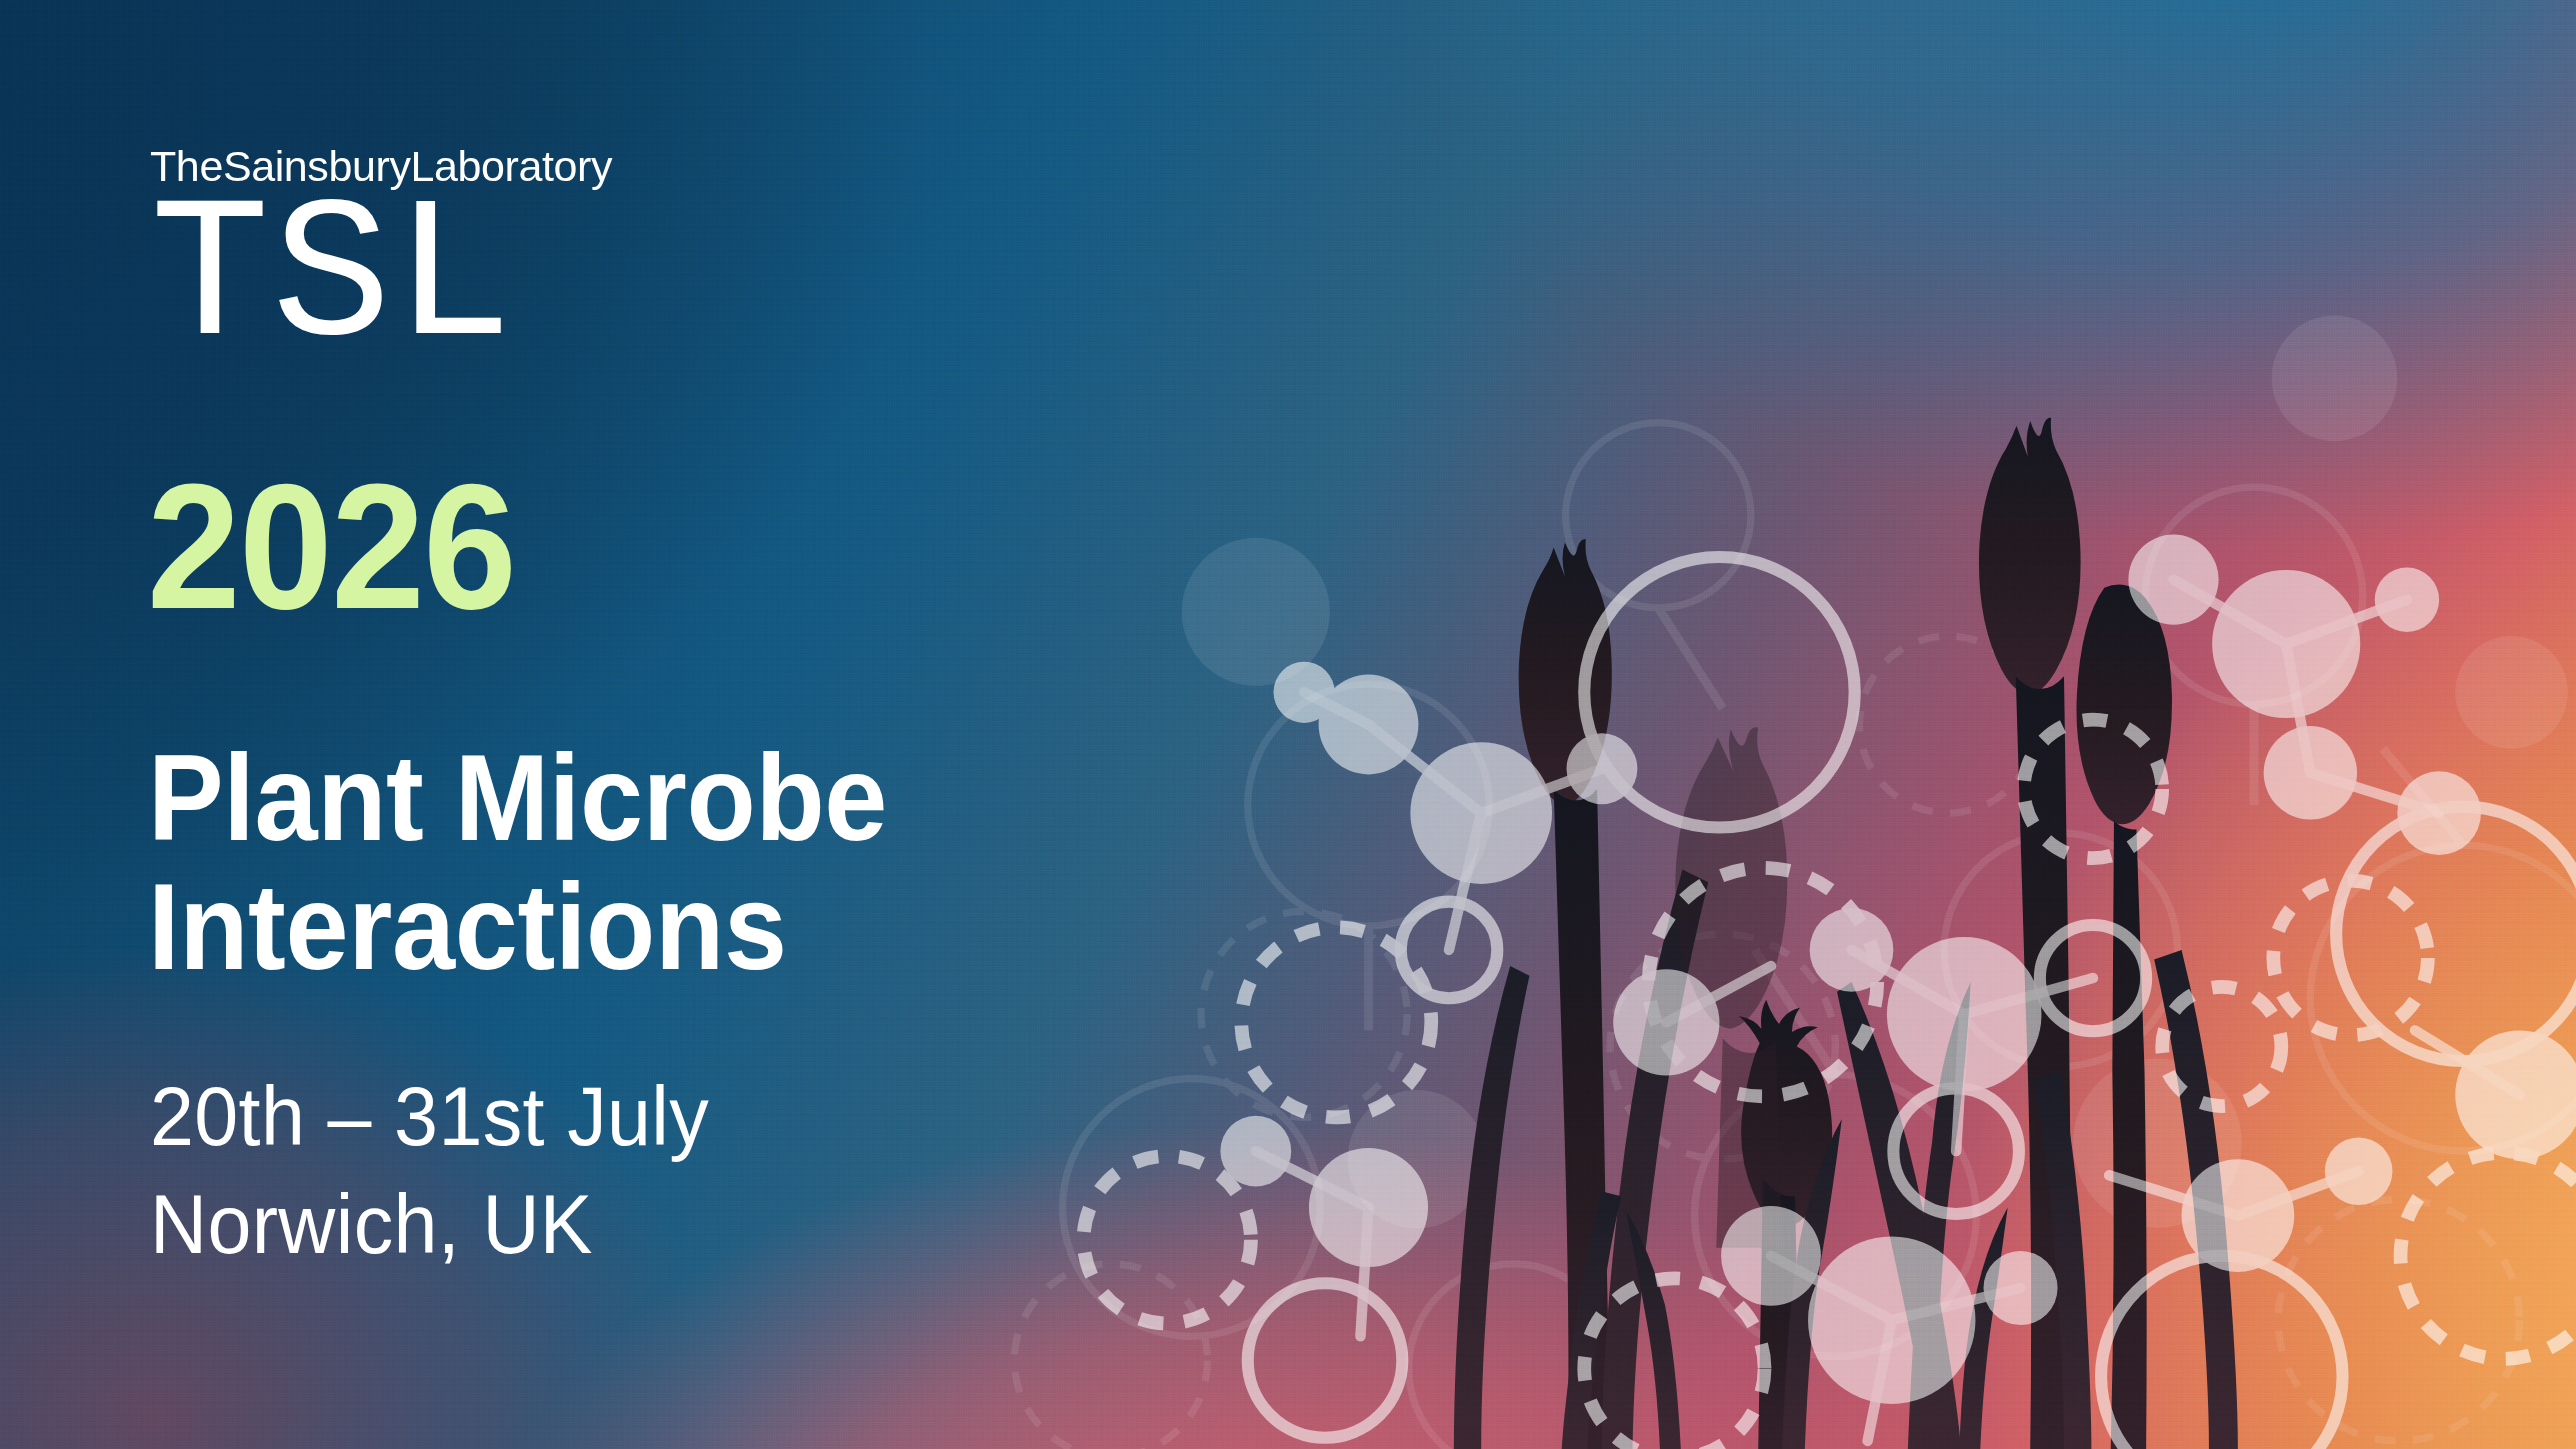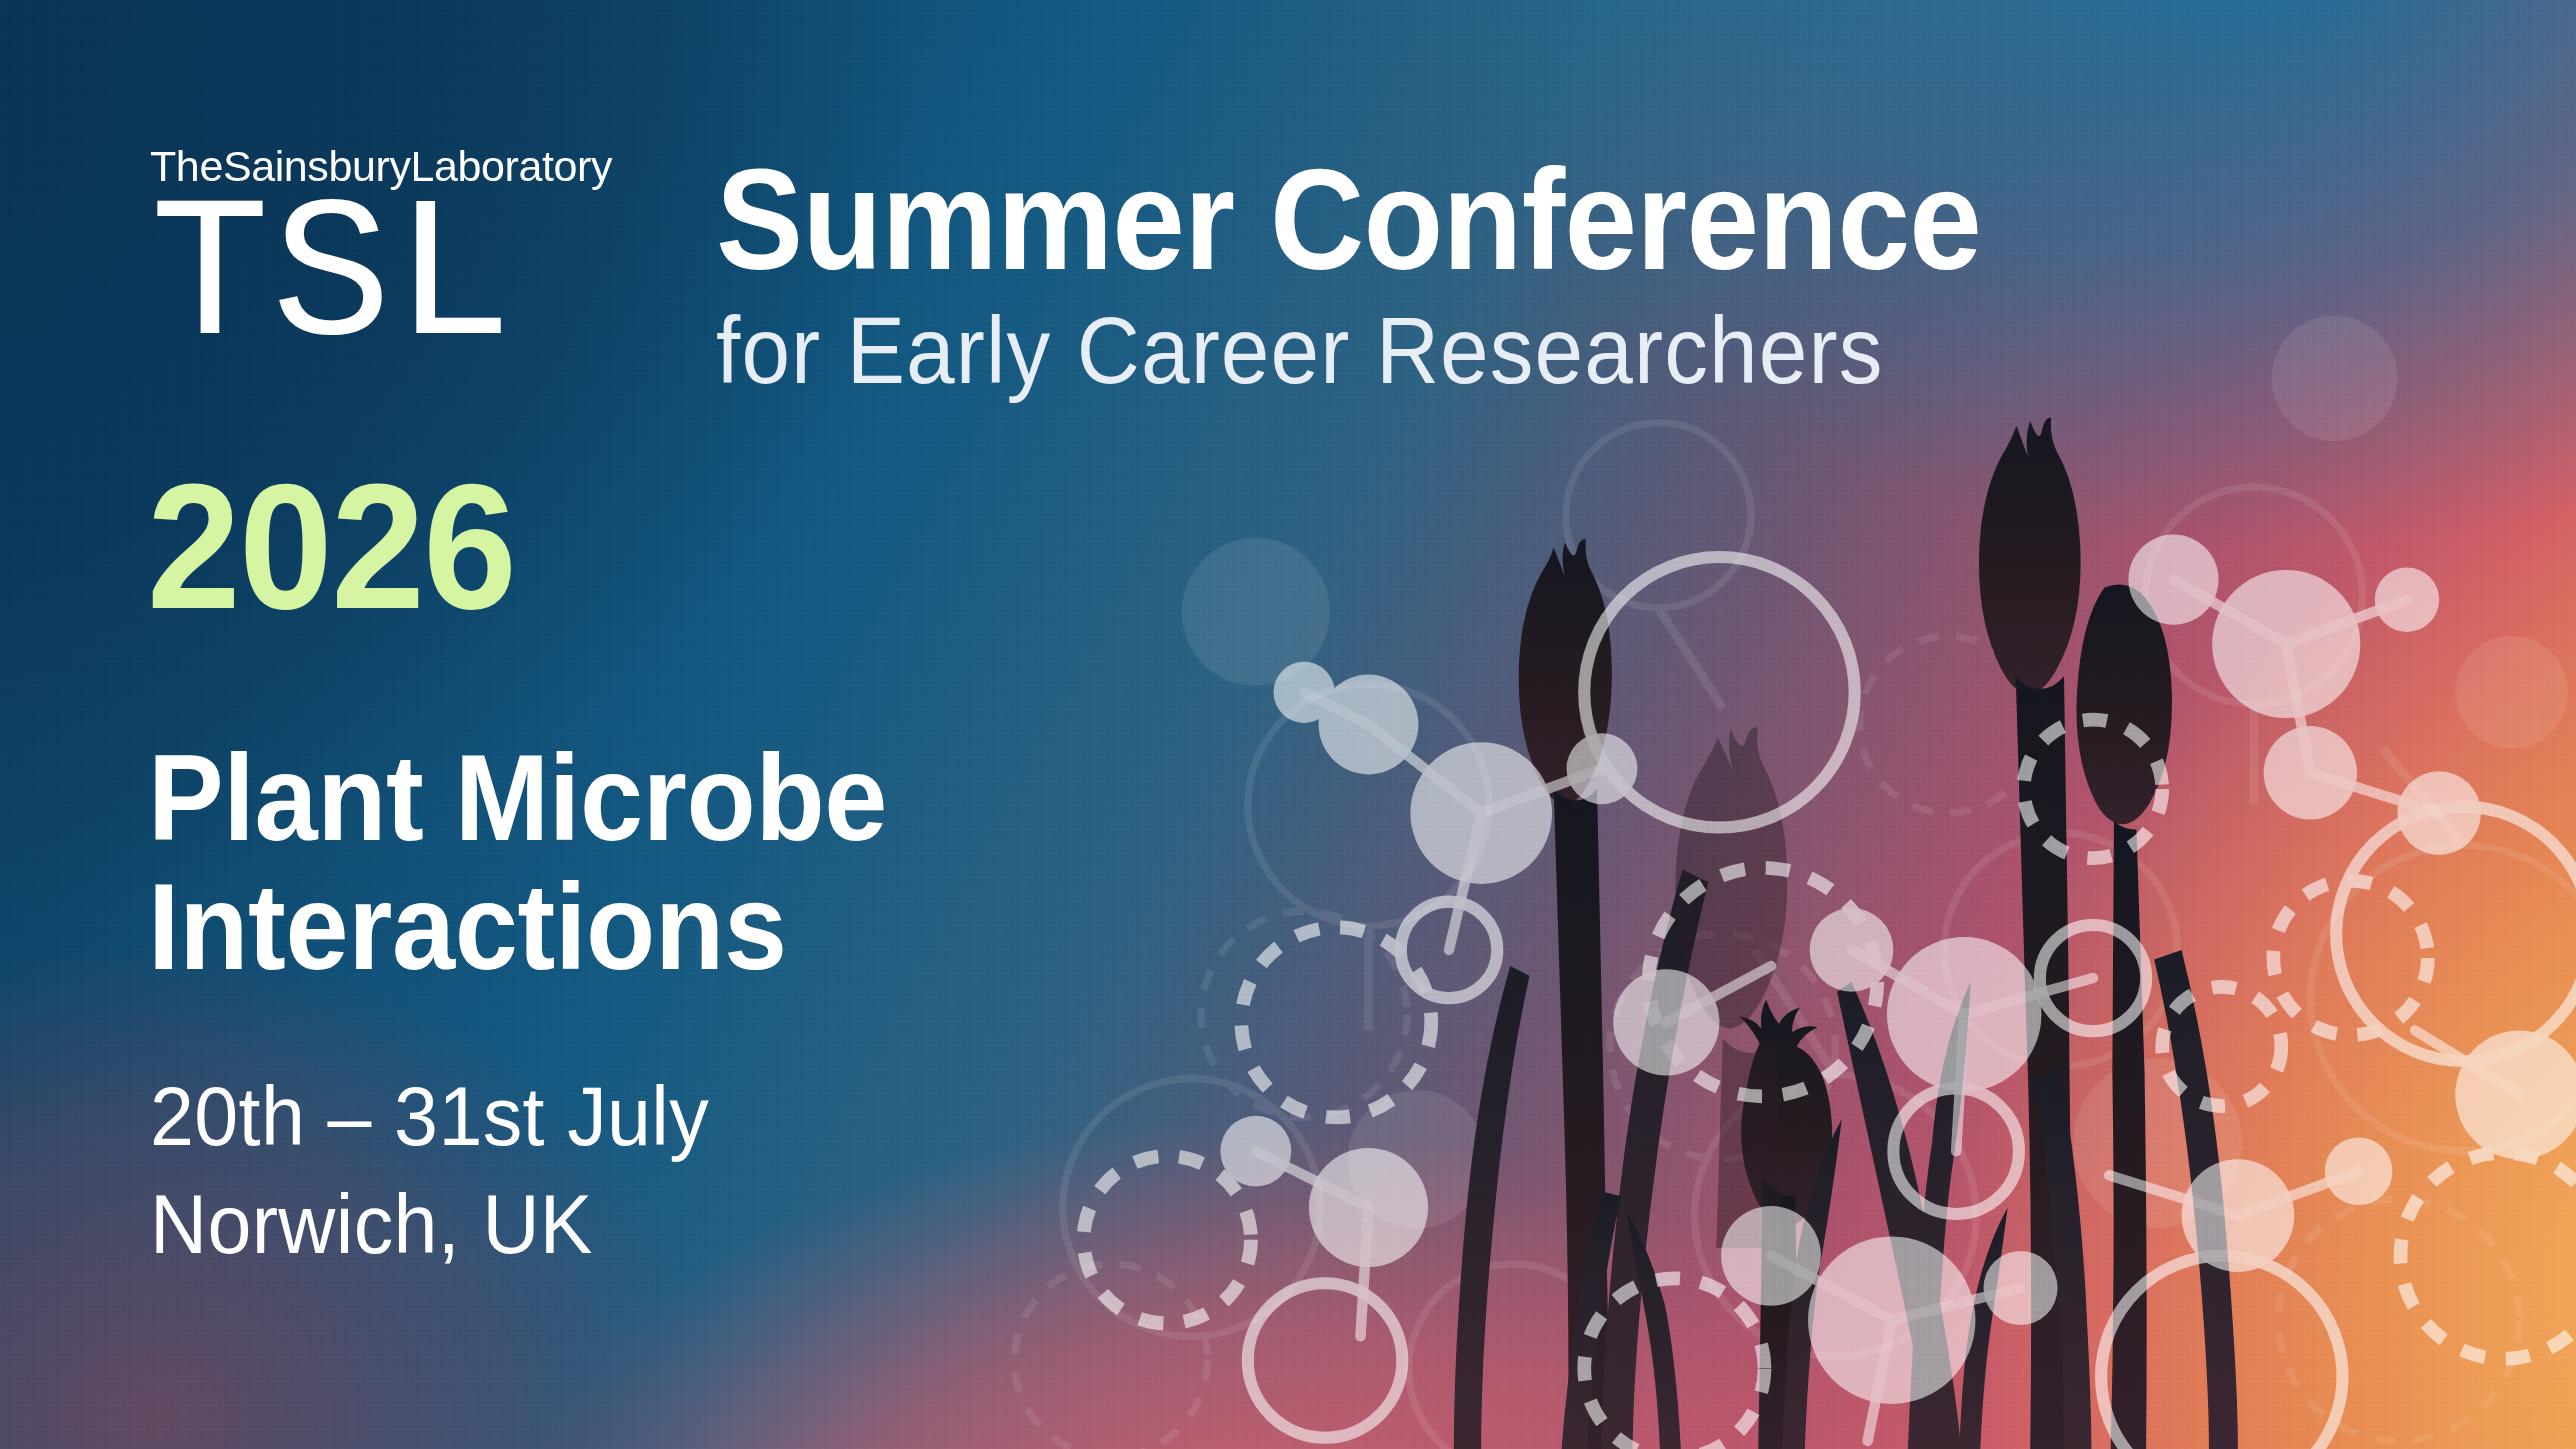--- a/index.html
+++ b/index.html
@@ -397,24 +397,20 @@
 
   <div class="bg-noise"></div>
 
   <div class="content">
 
     <div class="logo-block">
       <div class="logo-wordmark">TheSainsburyLaboratory</div>
       <div class="logo-tsl">TSL</div>
     </div>
 
-    <div class="title-block">
-      <div class="title-main">Summer Conference</div>
-      <div class="title-sub">for Early Career Researchers</div>
-    </div>
 
     <div class="year">2026</div>
 
     <div class="theme">
       <span class="theme-line">Plant Microbe</span>
       <span class="theme-line">Interactions</span>
     </div>
 
     <div class="details">
       <span class="details-line">20th – 31st July</span>

